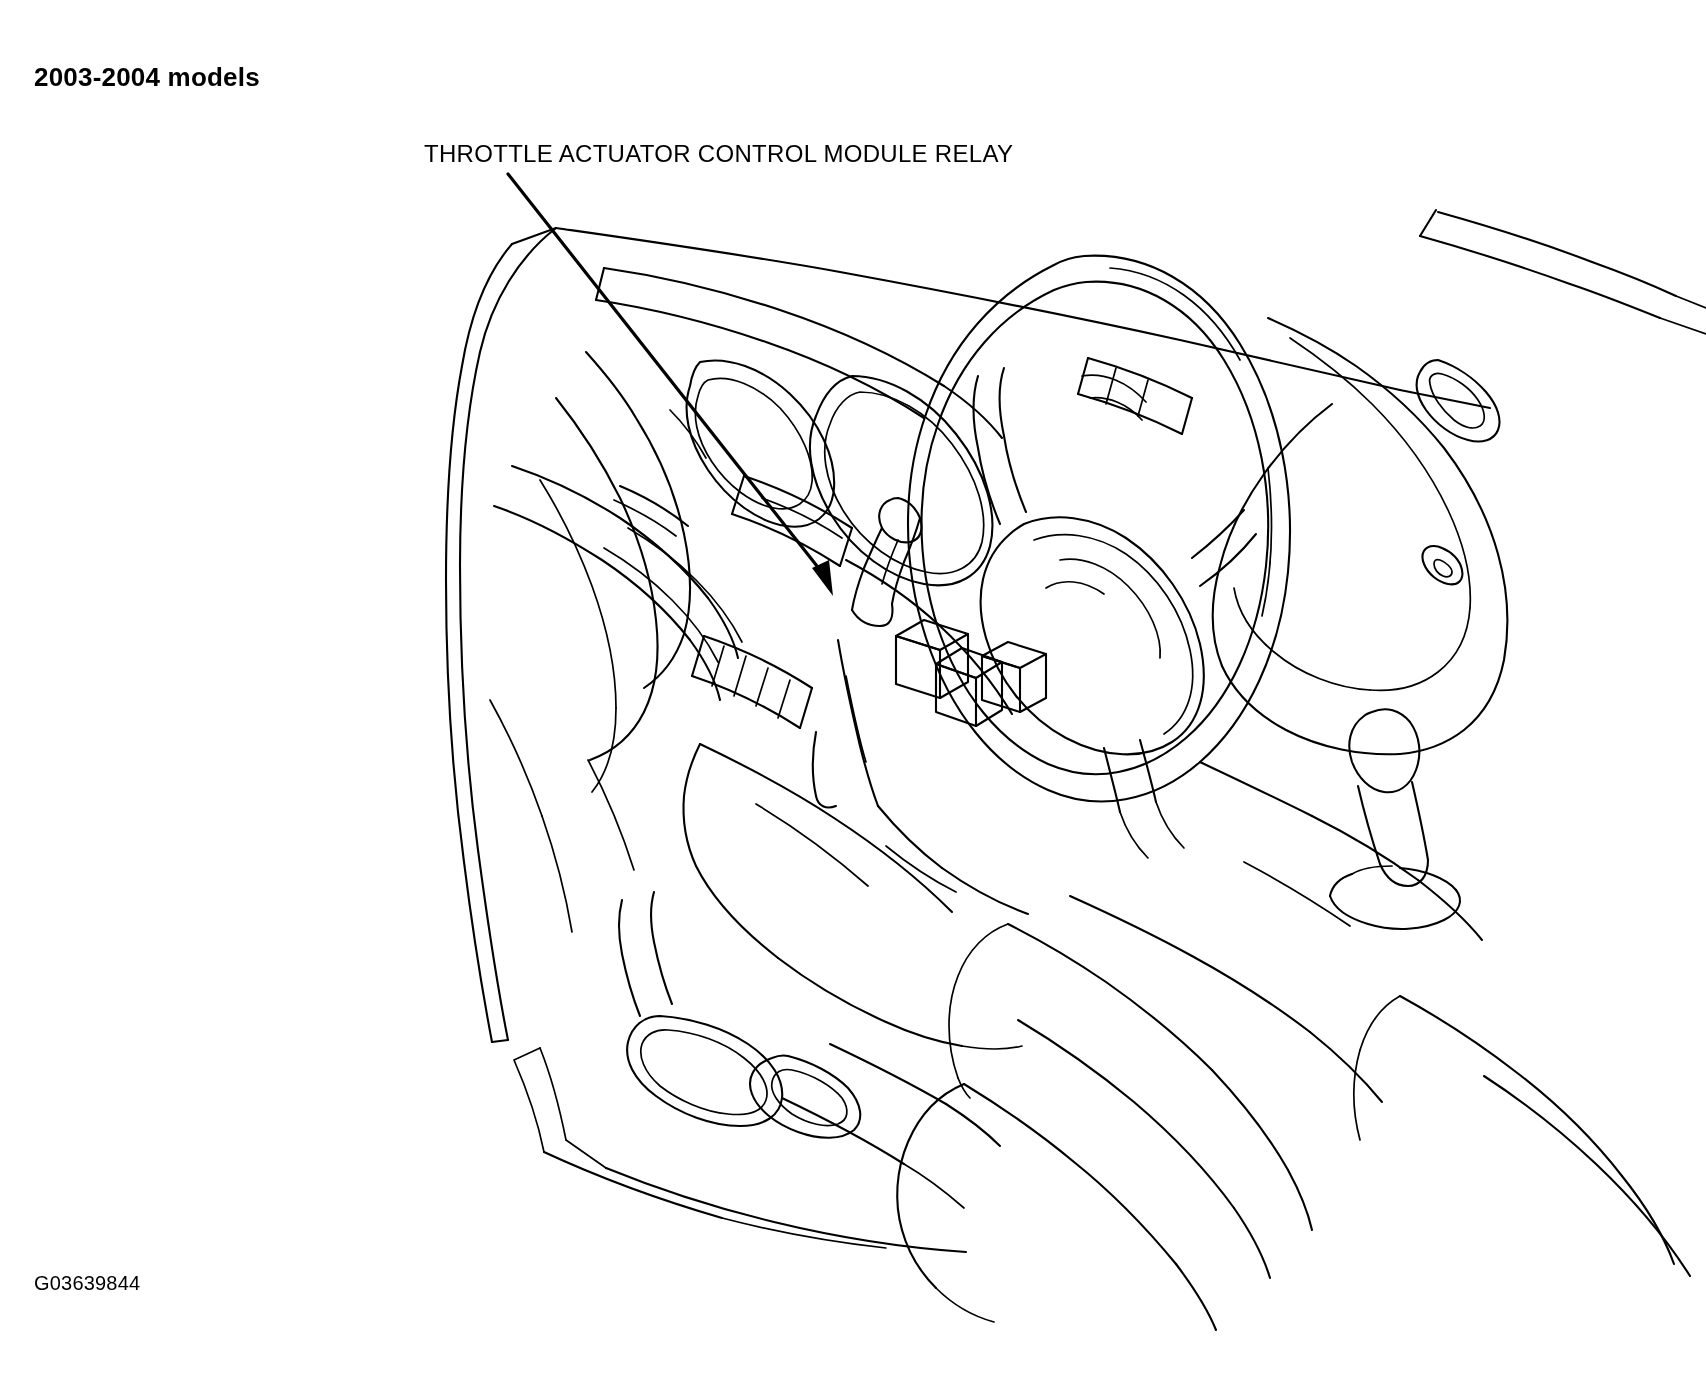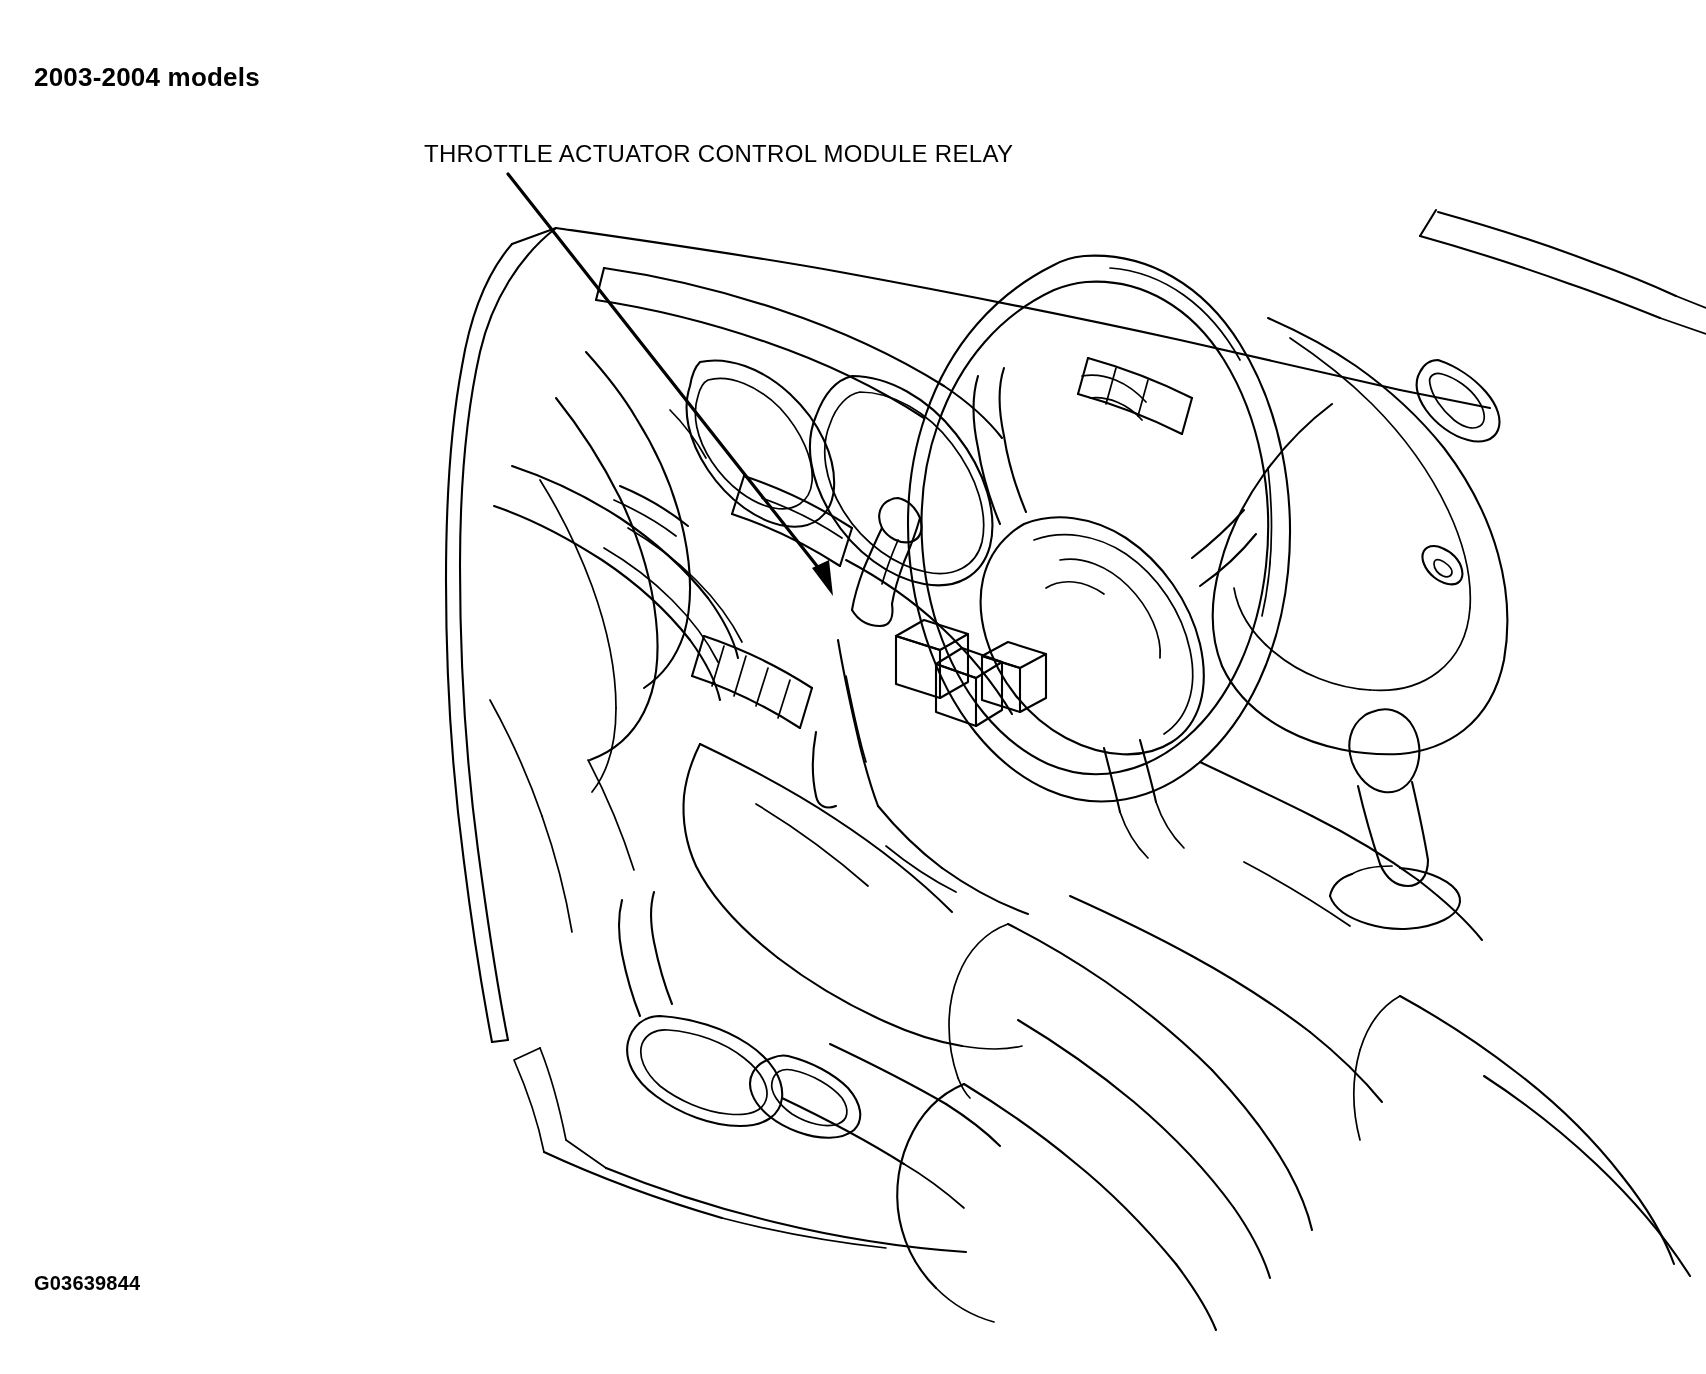--- a/index.html
+++ b/index.html
@@ -40,21 +40,20 @@
     letter-spacing: 0.3px;
     white-space: nowrap;
   }
   .figure-id {
     position: absolute;
     left: 34px;
     top: 1272px;
     font-size: 20px;
     letter-spacing: 0.2px;
     white-space: nowrap;
-    font-weight: bold;
   }
   #illustration {
     position: absolute;
     left: 0;
     top: 0;
     width: 1706px;
     height: 1374px;
     pointer-events: none;
   }
   #illustration .ln {

